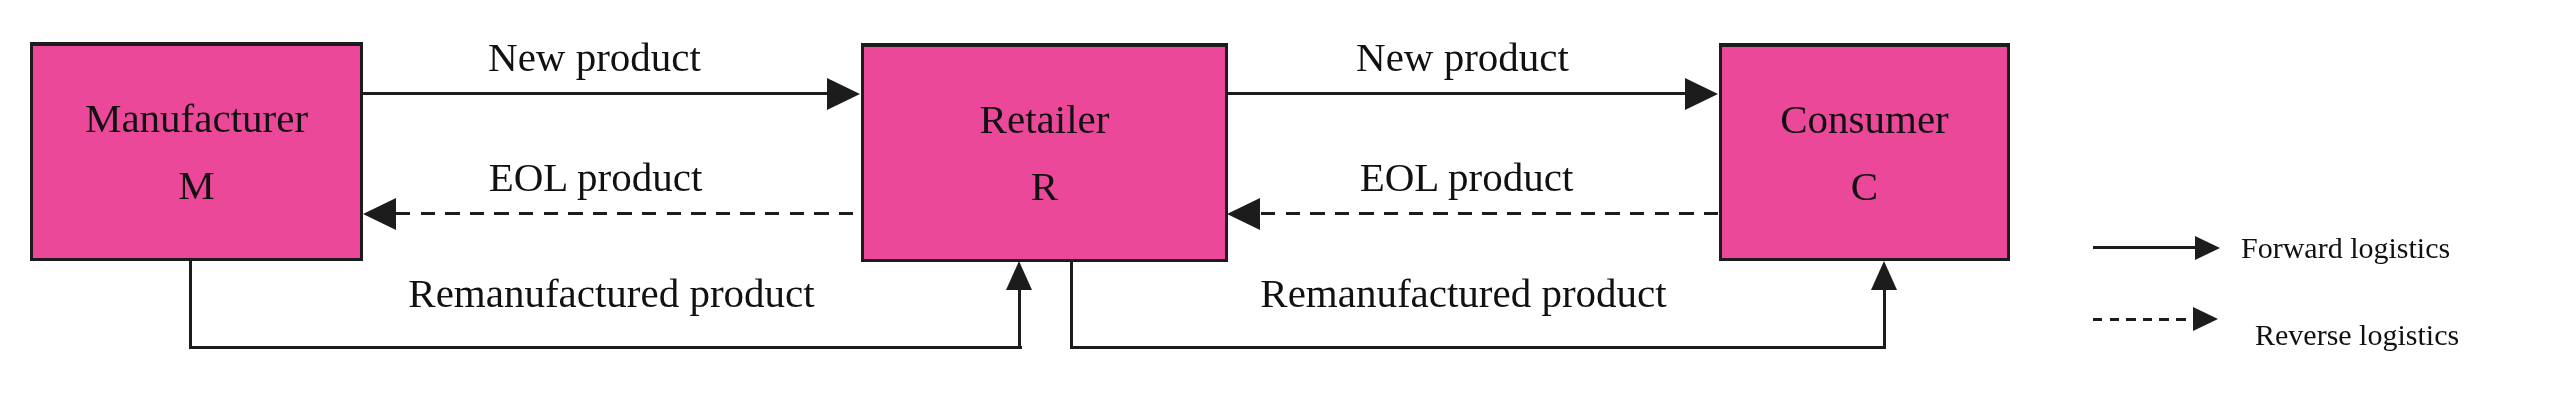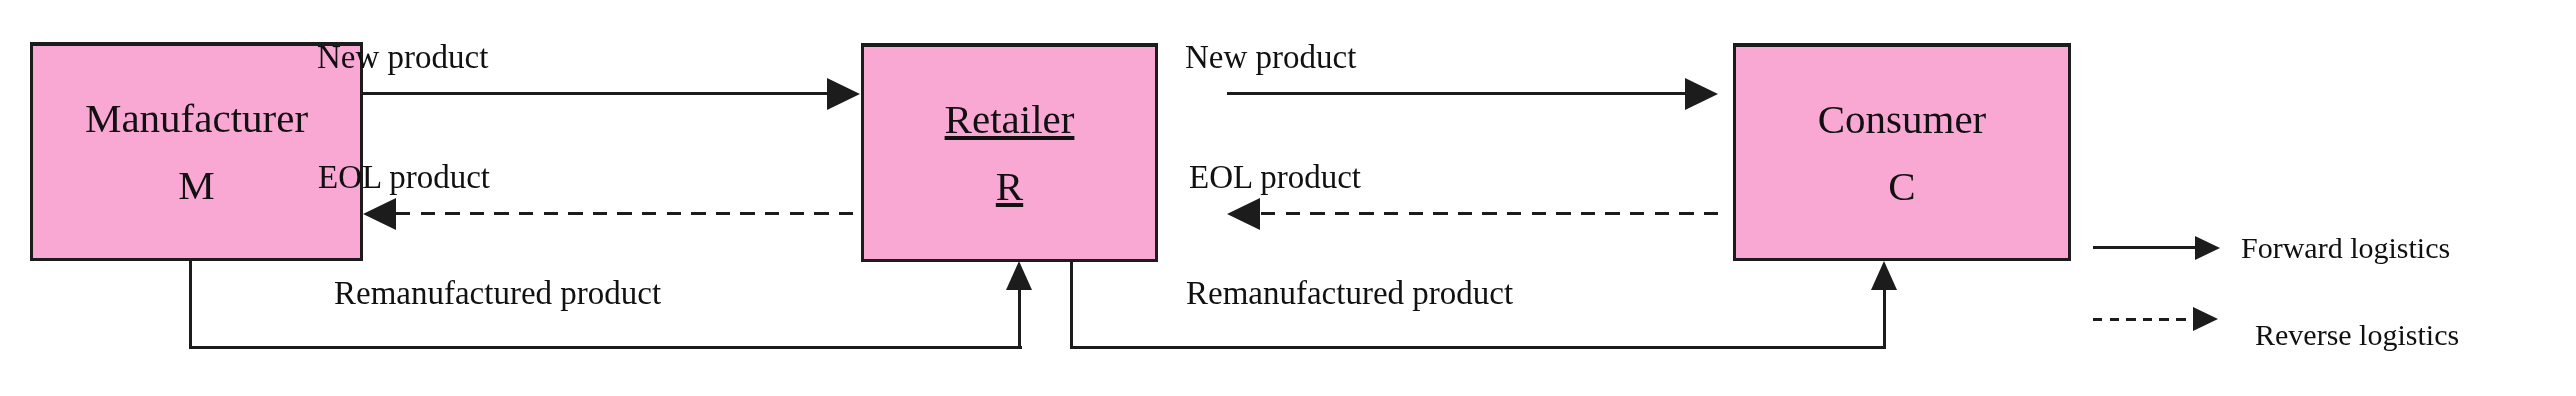--- a/index.html
+++ b/index.html
@@ -7,21 +7,21 @@
     position:relative;
     width:2576px;height:397px;
     background:#ffffff;
     font-family:"Liberation Serif","DejaVu Serif",serif;
     color:#111111;
     overflow:hidden;
   }
   .node{
     position:absolute;
     box-sizing:border-box;
-    background:#f9a8d4;
+    background:#ec4899;
     border:3.2px solid #1c1c1c;
     border-top-width:4.8px;
     display:flex;flex-direction:column;
     align-items:center;justify-content:center;
     font-size:41px;line-height:67px;
     text-align:center;
   }
   .hline{position:absolute;height:3.2px;background:#1c1c1c;}
   .vline{position:absolute;width:3.2px;background:#1c1c1c;}
   .dashline{
@@ -32,45 +32,45 @@
     position:absolute;height:3.2px;
     background:repeating-linear-gradient(90deg,#1c1c1c 0 9.5px,transparent 9.5px 16.6px);
   }
   .tri{position:absolute;width:0;height:0;}
   .tri-right{border-top:16px solid transparent;border-bottom:16px solid transparent;border-left:33px solid #1c1c1c;}
   .tri-left{border-top:16px solid transparent;border-bottom:16px solid transparent;border-right:33px solid #1c1c1c;}
   .tri-up{border-left:13.5px solid transparent;border-right:13.5px solid transparent;border-bottom:29px solid #1c1c1c;}
   .tri-right-sm{border-top:12px solid transparent;border-bottom:12px solid transparent;border-left:25px solid #1c1c1c;}
   .flow-label{
     position:absolute;width:555px;
-    font-size:33px;line-height:44px;
-    white-space:nowrap;
+    font-size:41px;line-height:44px;
+    text-align:center;white-space:nowrap;
   }
   .legend-label{
     position:absolute;
     font-size:30px;line-height:44px;
     white-space:nowrap;
   }
 </style>
 </head>
 <body>
 
 <div id="canvas">
 
   <div class="node" style="left:30px;top:42px;width:333px;height:219px;">
     <div>Manufacturer</div>
     <div>M</div>
   </div>
 
-  <div class="node" style="left:861px;top:43px;width:297px;height:219px;text-decoration:underline;">
+  <div class="node" style="left:861px;top:43px;width:367px;height:219px;">
     <div>Retailer</div>
     <div>R</div>
   </div>
 
-  <div class="node" style="left:1719px;top:43px;width:338px;height:218px;margin-left:14px;">
+  <div class="node" style="left:1719px;top:43px;width:291px;height:218px;">
     <div>Consumer</div>
     <div>C</div>
   </div>
 
   <div class="hline" style="left:363px;top:92px;width:467px;"></div>
   <div class="tri tri-right" style="left:827px;top:78px;"></div>
   <div class="flow-label" style="left:317px;top:35px;">New product</div>
 
   <div class="hline" style="left:1227px;top:92px;width:460px;"></div>
   <div class="tri tri-right" style="left:1685px;top:78px;"></div>

